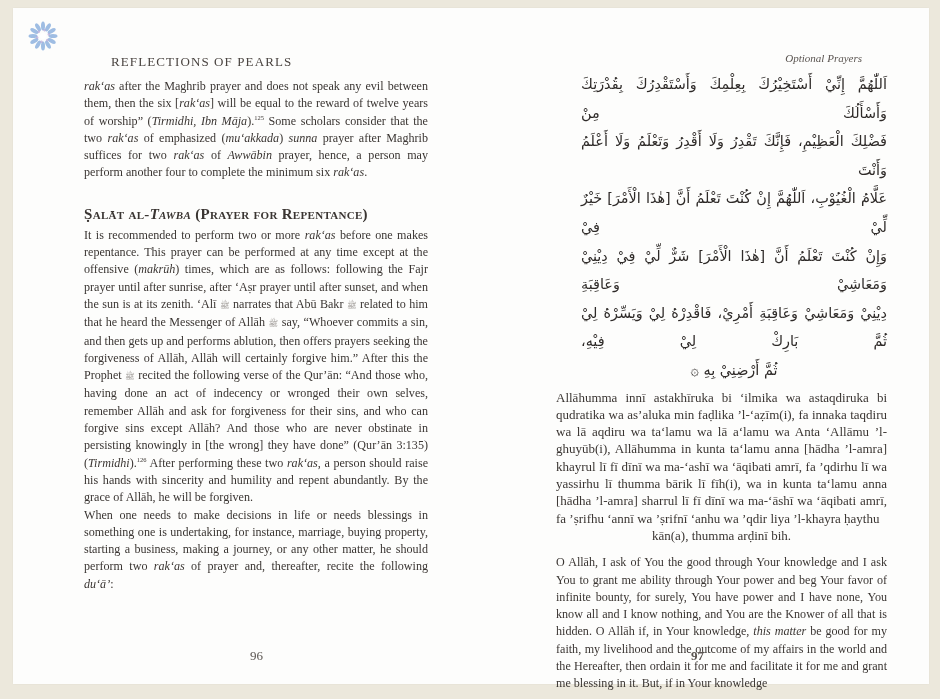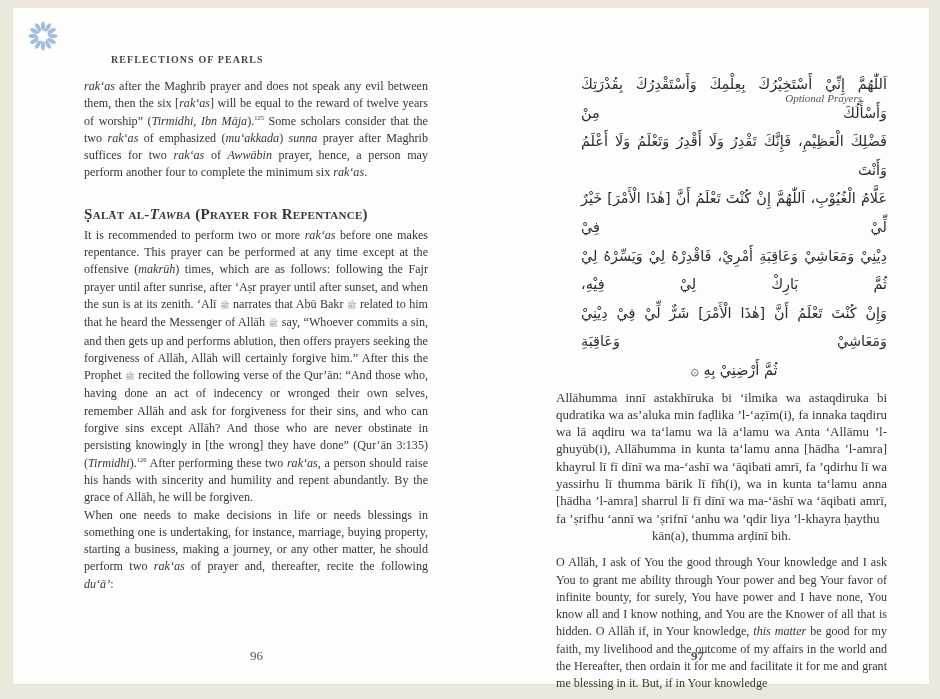--- a/index.html
+++ b/index.html
@@ -28,35 +28,34 @@
       position: absolute;
       left: 14px;
       top: 12px;
       width: 32px;
       height: 32px;
     }
     .running-head-left {
       position: absolute;
       left: 71px;
       top: 46px;
-      font-size: 10px;
+      font-size: 13px;
       letter-spacing: 1.1px;
-      font-weight: bold;
+      font-weight: normal;
       color: #4a4440;
       text-transform: uppercase;
       padding-left: 27px;
     }
     .running-head-right {
       position: absolute;
       right: 67px;
       top: 44px;
       font-size: 11px;
       font-style: italic;
       color: #5a5450;
-      margin-top: 40px;
     }
     .col-left {
       position: absolute;
       left: 71px;
       top: 70px;
       width: 344px;
     }
     .col-right {
       position: absolute;
       left: 543px;
@@ -159,22 +158,22 @@
   </div>
 
   <div>
     <div class="running-head-right">Optional Prayers</div>
 
     <div class="col-right">
       <div class="arabic">
         <span class="line">اَللّٰهُمَّ إِنِّيْ أَسْتَخِيْرُكَ بِعِلْمِكَ وَأَسْتَقْدِرُكَ بِقُدْرَتِكَ وَأَسْأَلُكَ مِنْ</span>
         <span class="line">فَضْلِكَ الْعَظِيْمِ، فَإِنَّكَ تَقْدِرُ وَلَا أَقْدِرُ وَتَعْلَمُ وَلَا أَعْلَمُ وَأَنْتَ</span>
         <span class="line">عَلَّامُ الْغُيُوْبِ، اَللّٰهُمَّ إِنْ كُنْتَ تَعْلَمُ أَنَّ [هٰذَا الْأَمْرَ] خَيْرٌ لِّيْ فِيْ</span>
+        <span class="line">وَإِنْ كُنْتَ تَعْلَمُ أَنَّ [هٰذَا الْأَمْرَ] شَرٌّ لِّيْ فِيْ دِيْنِيْ وَمَعَاشِيْ وَعَاقِبَةِ</span>
         <span class="line">دِيْنِيْ وَمَعَاشِيْ وَعَاقِبَةِ أَمْرِيْ، فَاقْدِرْهُ لِيْ وَيَسِّرْهُ لِيْ ثُمَّ بَارِكْ لِيْ فِيْهِ،</span>
-        <span class="line">وَإِنْ كُنْتَ تَعْلَمُ أَنَّ [هٰذَا الْأَمْرَ] شَرٌّ لِّيْ فِيْ دِيْنِيْ وَمَعَاشِيْ وَعَاقِبَةِ</span>
         <span class="line last">ثُمَّ أَرْضِنِيْ بِهِ ۞</span>
       </div>
 
       <p class="translit"><span>Allāhumma innī astakhīruka bi ‘ilmika wa astaqdiruka bi qudratika wa as’aluka min faḍlika ’l-‘aẓīm(i), fa innaka taqdiru wa lā aqdiru wa ta‘lamu wa lā a‘lamu wa Anta ‘Allāmu ’l-ghuyūb(i), Allāhumma in kunta ta‘lamu anna [hādha ’l-amra] khayrul lī fī dīnī wa ma-‘ashī wa ‘āqibati amrī, fa ’qdirhu lī wa yassirhu lī thumma bārik lī fīh(i), wa in kunta ta‘lamu anna [hādha ’l-amra] sharrul lī fī dīnī wa ma-‘āshī wa ‘āqibati amrī, fa ’ṣrifhu ‘annī wa ’ṣrifnī ‘anhu wa ’qdir liya ’l-khayra ḥaythu</span><span class="last-line">kān(a), thumma arḍinī bih.</span></p>
 
       <p class="translation"><span>O Allāh, I ask of You the good through Your knowledge and I ask You to grant me ability through Your power and beg Your favor of infinite bounty, for surely, You have power and I have none, You know all and I know nothing, and You are the Knower of all that is hidden. O Allāh if, in Your knowledge, </span><i>this matter</i><span> be good for my faith, my livelihood and the outcome of my affairs in the world and the Hereafter, then ordain it for me and facilitate it for me and grant me blessing in it. But, if in Your knowledge </span></p>
     </div>
 
     <div class="page-number pn-right">97</div>
   </div>

